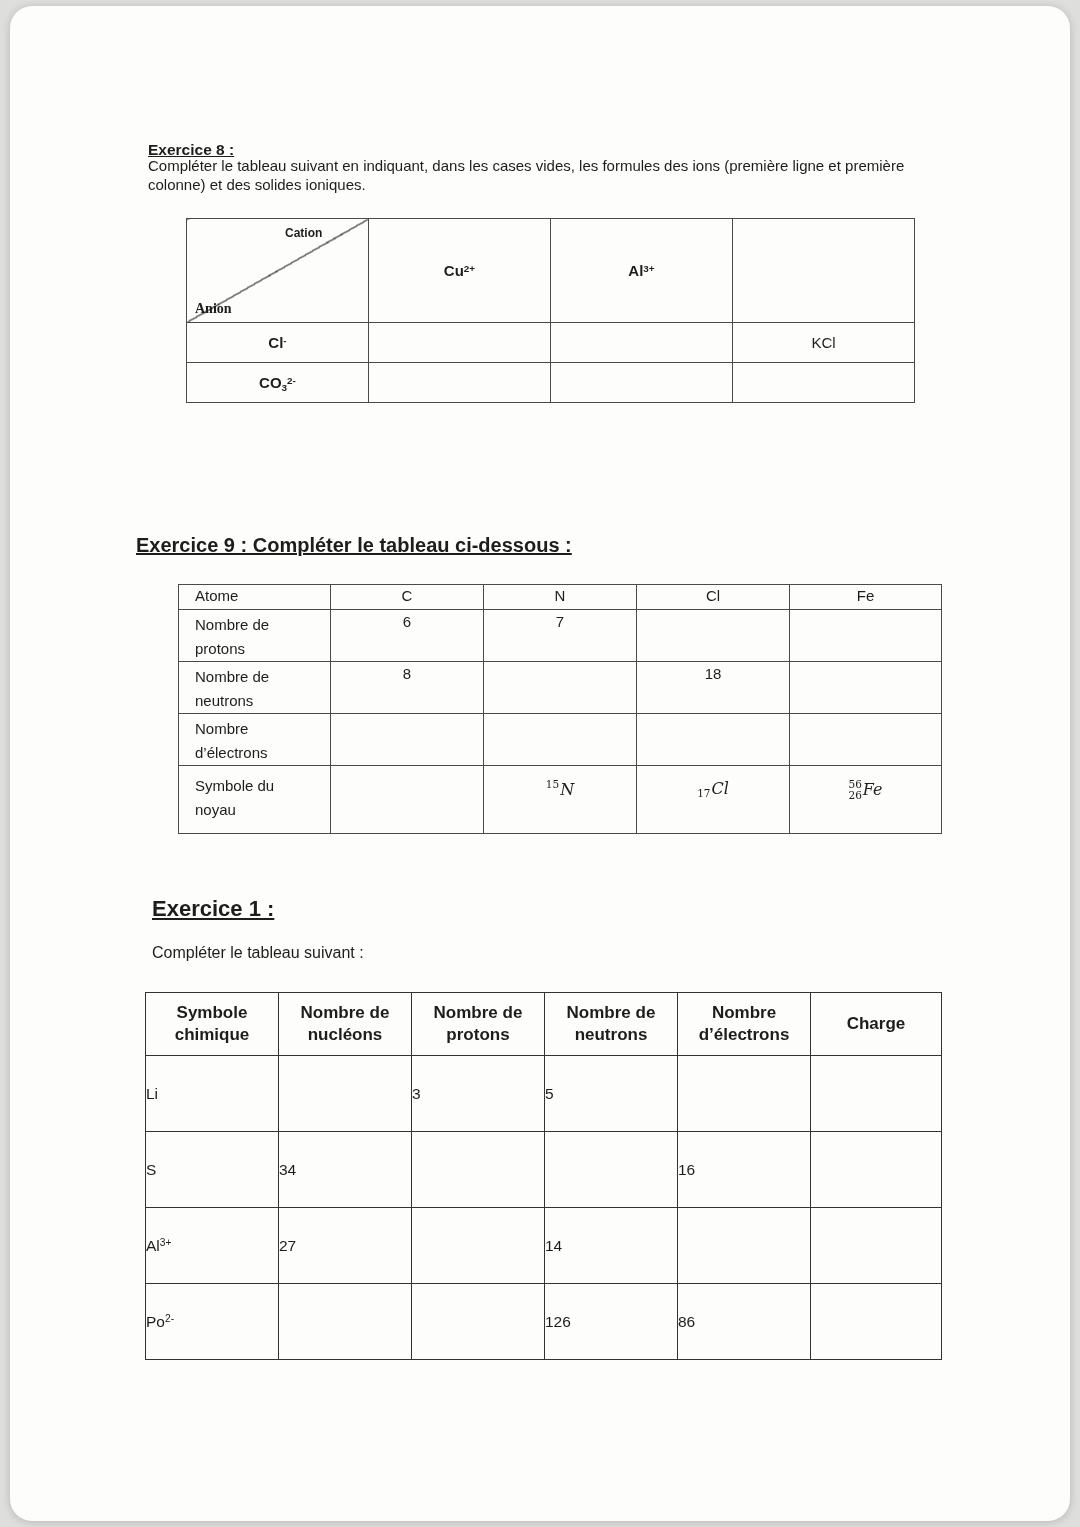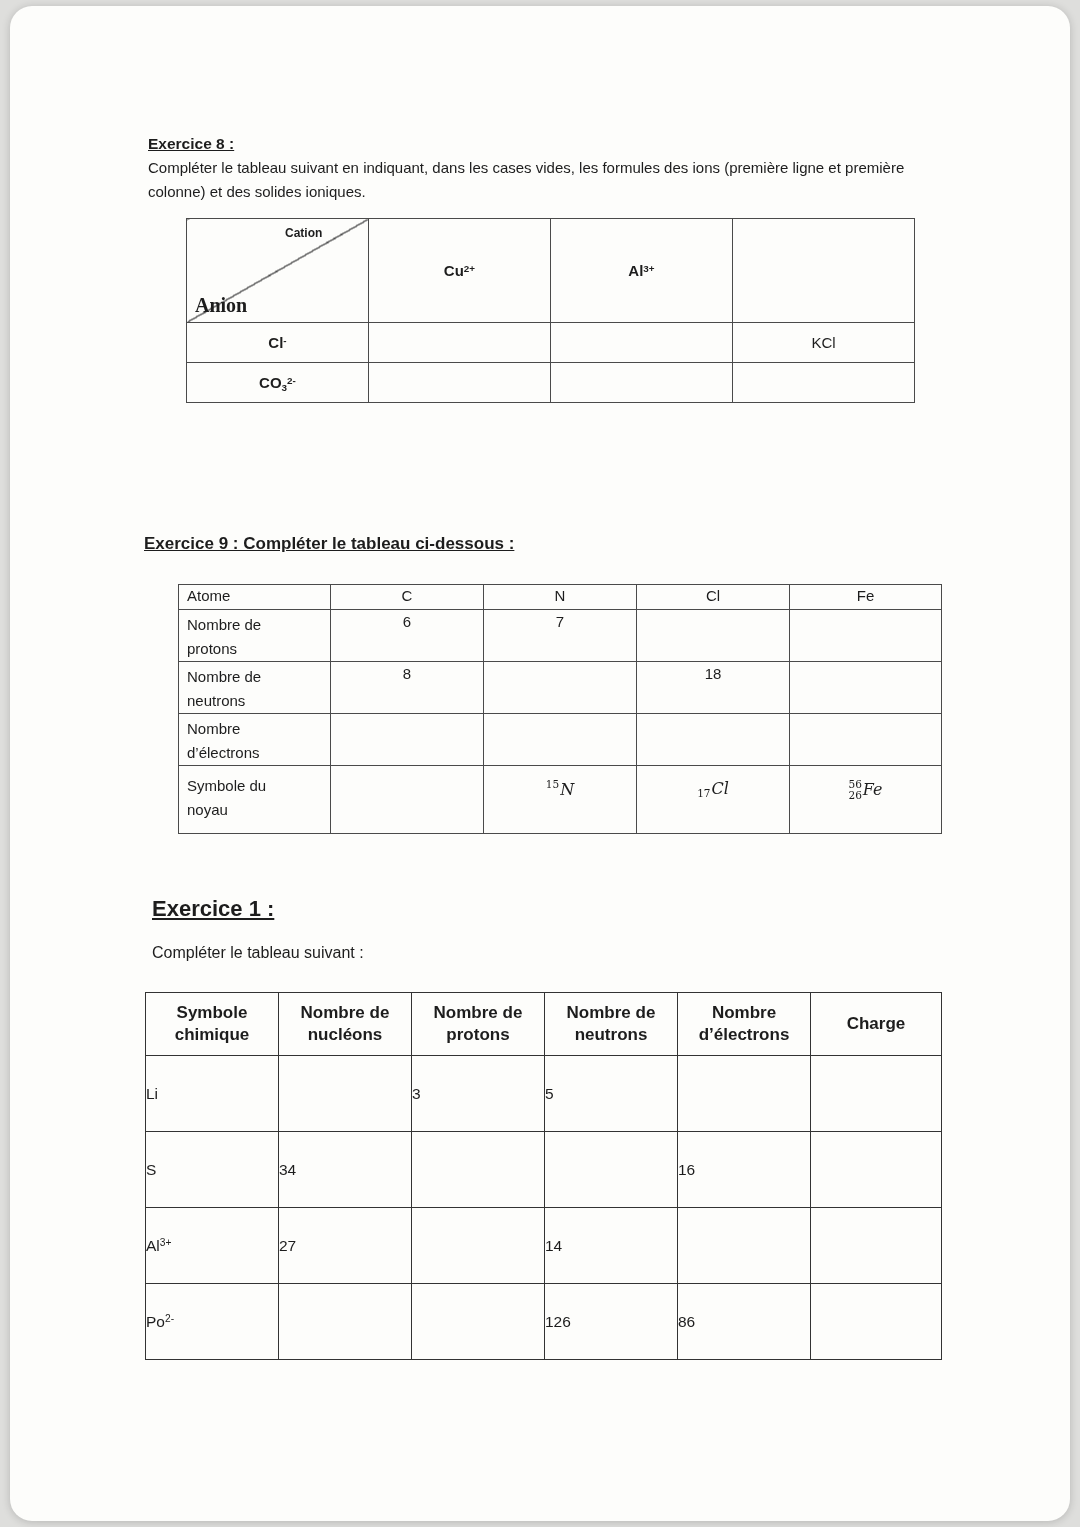--- a/index.html
+++ b/index.html
@@ -13,45 +13,45 @@
   }
   .paper {
     position:absolute; left:10px; top:6px; width:1060px; height:1515px;
     background:#fdfdfb; border-radius:22px;
     box-shadow:0 1px 8px rgba(0,0,0,.18);
   }
 
   .ex-title { font-weight:bold; text-decoration:underline; }
 
   
-  .ex8-title { position:absolute; left:148px; top:135px; font-size:15.5px; }
-  .ex8-desc  { position:absolute; left:148px; top:156px; width:812px; font-size:15px; line-height:24px; }
+  .ex8-title { position:absolute; left:148px; top:141px; font-size:15.5px; }
+  .ex8-desc  { position:absolute; left:148px; top:156px; width:812px; font-size:15px; line-height:19px; }
   .t8 { position:absolute; left:186px; top:218px; border-collapse:collapse; table-layout:fixed; width:728px; }
   .t8 td { border:1px solid #4a4a4a; font-size:15px; text-align:center; vertical-align:middle; }
   .t8 .t8-head td { height:104px; }
   .t8 .t8-row td { height:40px; }
   .diag {
     position:relative;
     background-image:linear-gradient(to bottom right,
       transparent calc(50% - 1px), #4f4f4f calc(50% - 1px),
       #4f4f4f calc(50% + 0.4px), transparent calc(50% + 0.4px));
   }
   .diag-cation { position:absolute; top:7px; left:98px; font-weight:bold; font-size:12px; }
-  .diag-anion  { position:absolute; bottom:5px; left:8px; font-weight:bold; font-size:20px;
+  .diag-anion  { position:absolute; bottom:5px; left:8px; font-weight:bold; font-size:14px;
                  font-family:"Liberation Serif","DejaVu Serif",serif; }
   .fbold { font-weight:bold; }
 
   sub { position:relative; top:0.28em; font-size:0.66em; vertical-align:baseline; }
   sup { position:relative; top:-0.42em; font-size:0.66em; vertical-align:baseline; }
 
   
-  .ex9-title { position:absolute; left:144px; top:534px; font-size:17px; }
+  .ex9-title { position:absolute; left:136px; top:534px; font-size:20px; }
   .t9 { position:absolute; left:178px; top:584px; border-collapse:collapse; table-layout:fixed; width:763px; }
   .t9 td { border:1px solid #4a4a4a; font-size:15px; vertical-align:top; padding-top:3px; }
-  .t9 .lbl9 { text-align:left; padding-left:8px; }
+  .t9 .lbl9 { text-align:left; padding-left:16px; }
   .t9 .lbl9 span { display:inline-block; max-width:104px; line-height:24px; }
   .t9 .v9 { text-align:center; }
   .t9 .r-head td { height:25px; padding-top:2px; }
   .t9 .r-protons td   { height:49px; }
   .t9 .r-neutrons td  { height:50px; }
   .t9 .r-electrons td { height:50px; }
   .t9 .r-symbol td    { height:68px; padding-top:8px; }
 
   .nuclide { display:inline-flex; align-items:center;
              font-family:"DejaVu Serif",serif; font-size:16px; }

